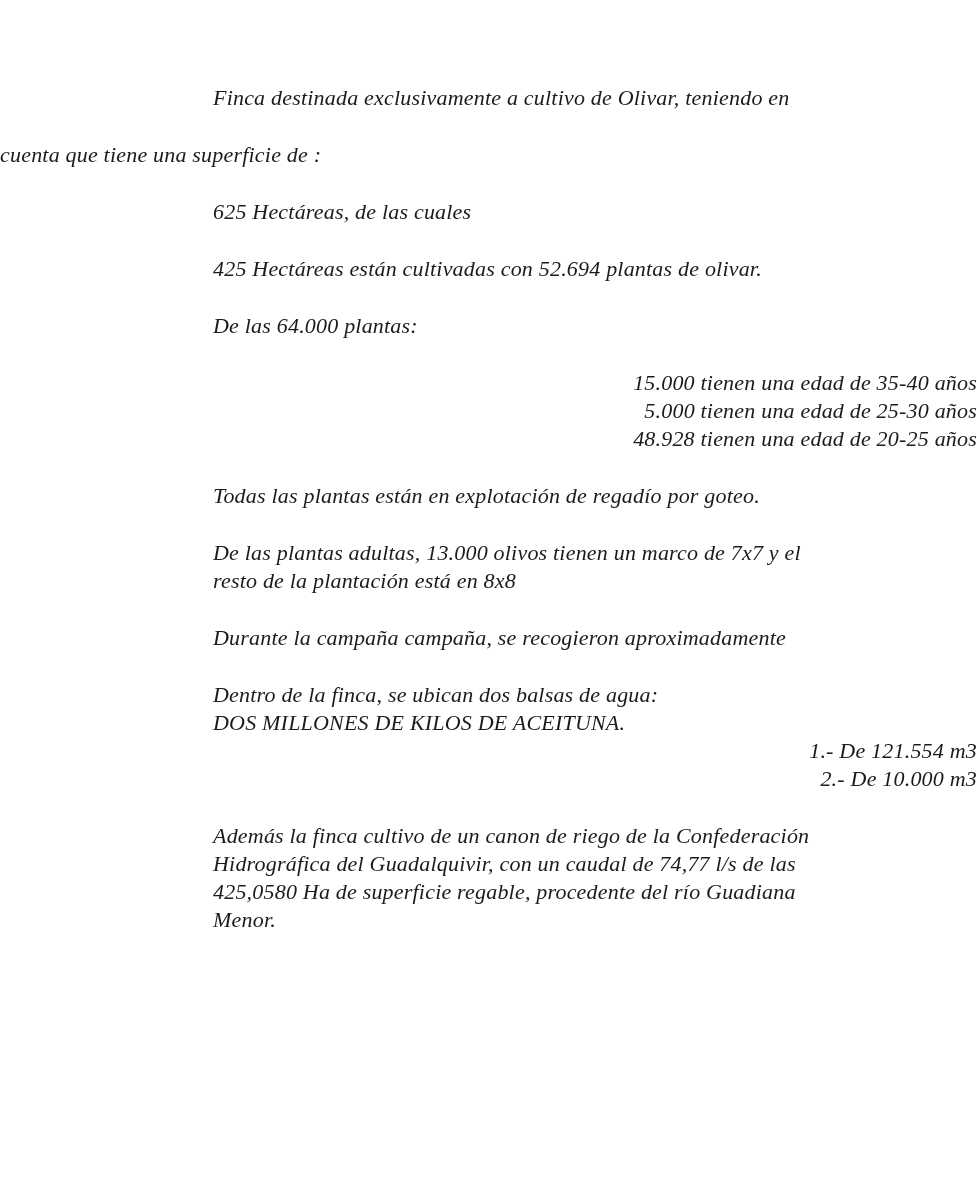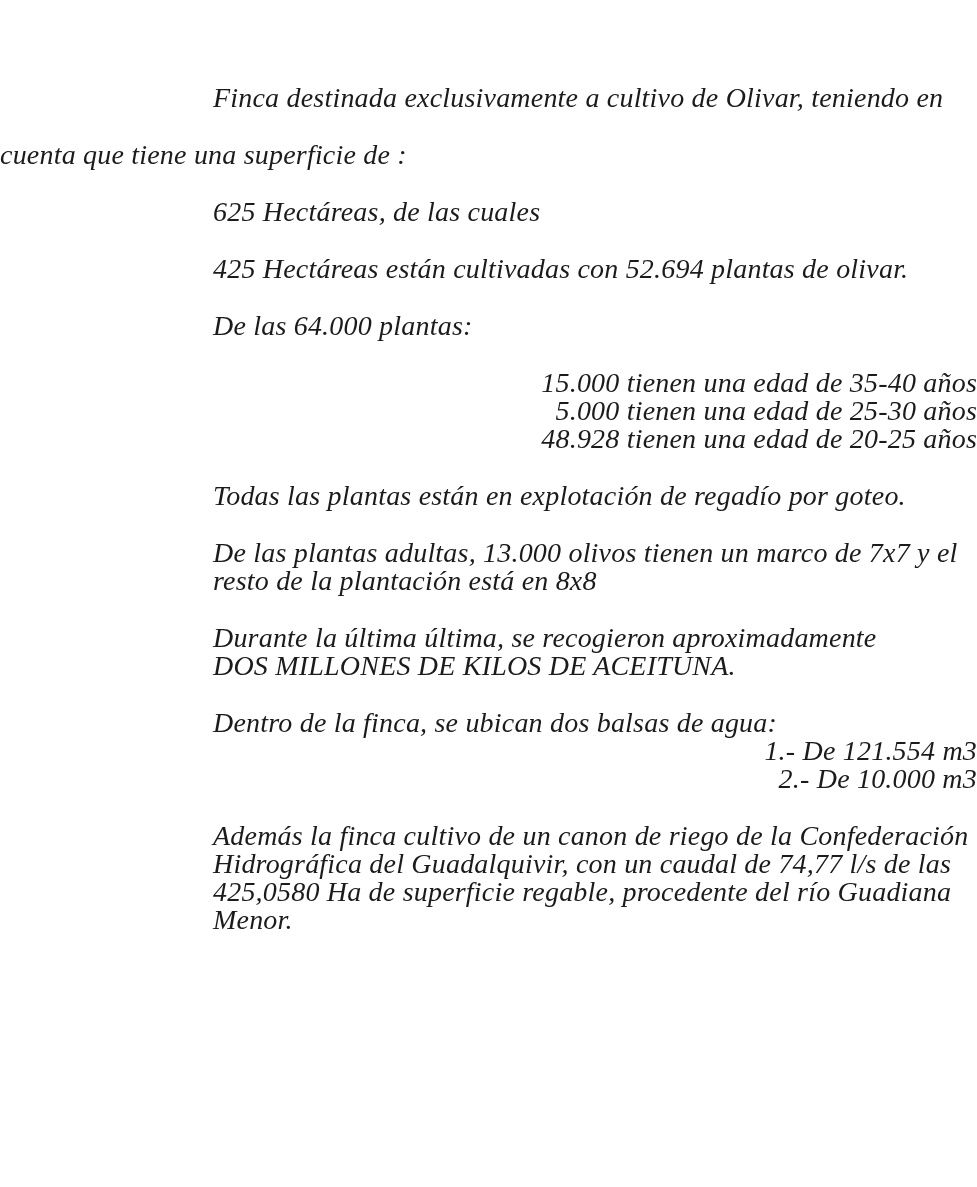--- a/index.html
+++ b/index.html
@@ -15,21 +15,21 @@
     position: relative;
   }
   .page {
     width: 977px;
     height: 1187px;
     background: #ffffff;
     box-sizing: border-box;
     padding-top: 84px;
     font-family: "Liberation Serif", "DejaVu Serif", serif;
     font-style: italic;
-    font-size: 28px;
+    font-size: 22px;
     line-height: 28px;
     color: #1b1b1b;
     letter-spacing: 0.2px;
   }
   .line {
     white-space: pre;
   }
   .ind-0 { }
   .ind-1 { margin-left: 213px; }
   .ind-2 { margin-left: 272px; text-align: right; }
@@ -43,22 +43,22 @@
   <div class="line ind-0 gap">cuenta que tiene una superficie de :</div>
   <div class="line ind-1 gap">625 Hectáreas, de las cuales</div>
   <div class="line ind-1 gap">425 Hectáreas están cultivadas con 52.694 plantas de olivar.</div>
   <div class="line ind-1 gap">De las 64.000 plantas:</div>
   <div class="line ind-2 gap">15.000 tienen una edad de 35-40 años</div>
   <div class="line ind-2">5.000 tienen una edad de 25-30 años</div>
   <div class="line ind-2">48.928 tienen una edad de 20-25 años</div>
   <div class="line ind-1 gap">Todas las plantas están en explotación de regadío por goteo.</div>
   <div class="line ind-1 gap">De las plantas adultas, 13.000 olivos tienen un marco de 7x7 y el</div>
   <div class="line ind-1">resto de la plantación está en 8x8</div>
-  <div class="line ind-1 gap">Durante la última última, se recogieron aproximadamente</div>
+  <div class="line ind-1 gap">Durante la campaña campaña, se recogieron aproximadamente</div>
+  <div class="line ind-1 gap">Dentro de la finca, se ubican dos balsas de agua:</div>
   <div class="line ind-1">DOS MILLONES DE KILOS DE ACEITUNA.</div>
-  <div class="line ind-1 gap">Dentro de la finca, se ubican dos balsas de agua:</div>
   <div class="line ind-2">1.- De 121.554 m3</div>
   <div class="line ind-2">2.- De 10.000 m3</div>
   <div class="line ind-1 gap">Además la finca cultivo de un canon de riego de la Confederación</div>
   <div class="line ind-1">Hidrográfica del Guadalquivir, con un caudal de 74,77 l/s de las</div>
   <div class="line ind-1">425,0580 Ha de superficie regable, procedente del río Guadiana</div>
   <div class="line ind-1">Menor.</div>
 </div>
 
 </body></html>

